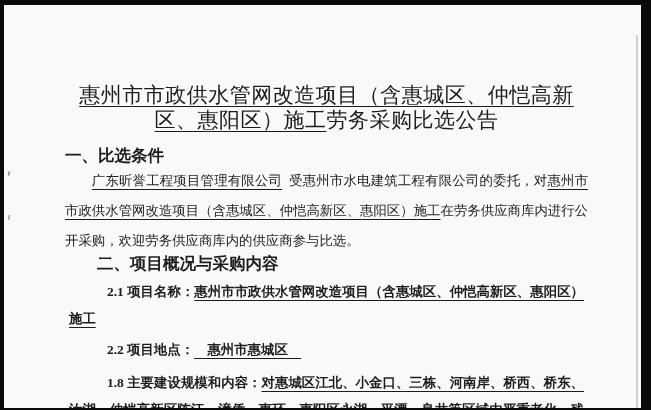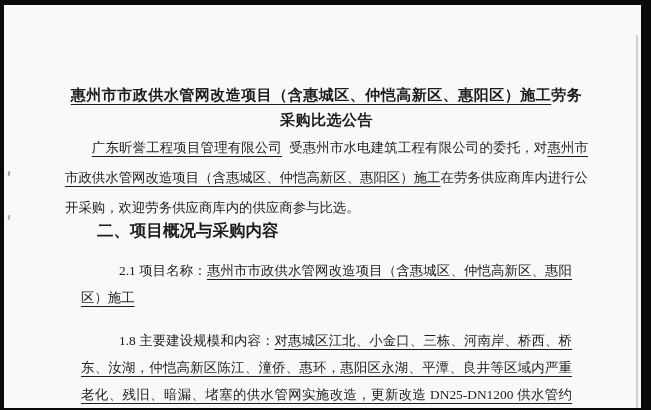--- a/index.html
+++ b/index.html
@@ -39,24 +39,24 @@
     width: 2px;
     height: 5px;
     background: #9aa0a2;
     left: 4px;
     border-radius: 1px;
   }
   .artifact-1 { top: 166px; transform: rotate(12deg); }
   .artifact-2 { top: 210px; transform: rotate(8deg); opacity: .8; }
 
   .title {
-    margin: 78px 0 0 0;
+    margin: 78px 0 11px 0;
     text-align: center;
-    font-size: 15px;
-    font-weight: bold;
+    font-size: 21px;
+    font-weight: normal;
     line-height: 25px;
     letter-spacing: 0.5px;
   }
   .u {
     text-decoration: underline;
     text-decoration-thickness: 1px;
     text-underline-offset: 4px;
   }
   .h1 {
     font-family: "Liberation Sans", sans-serif;
@@ -68,41 +68,44 @@
   .h1.second { margin-top: -4px; margin-left: 32px; }
   .para {
     margin: 0;
     font-size: 13.4px;
     line-height: 30px;
     text-indent: 2em;
     text-align: justify;
   }
   .agency { margin-right: 7px; }
   .item {
-    margin: 16px;
+    margin: 4px;
     font-size: 13.4px;
     line-height: 27px;
     text-indent: 38px;
     text-align: justify;
+    font-weight: bold;
   }
   .item.last { margin-top: 6px; }
 </style>
 </head>
 <body>
 
 <div class="paper">
 
   <div class="title"><span class="u">惠州市市政供水管网改造项目（含惠城区、仲恺高新区、惠阳区）施工</span><span>劳务采购比选公告</span></div>
 
+  <h2 class="h1">一、比选条件</h2>
 
   <p class="para"><span class="u agency">广东昕誉工程项目管理有限公司</span><span>受惠州市水电建筑工程有限公司的委托，对</span><span class="u">惠州市市政供水管网改造项目（含惠城区、仲恺高新区、惠阳区）施工</span><span>在劳务供应商库内进行公开采购，欢迎劳务供应商库内的供应商参与比选。</span></p>
 
   <h2 class="h1 second">二、项目概况与采购内容</h2>
 
   <p class="item"><span>2.1 项目名称：</span><span class="u">惠州市市政供水管网改造项目（含惠城区、仲恺高新区、惠阳区）施工</span><span></span></p>
 
+  <p class="item"><span>2.2 项目地点：</span><span class="u">　惠州市惠城区　</span><span></span></p>
 
   <p class="item last"><span>1.8 主要建设规模和内容：</span><span class="u">对惠城区江北、小金口、三栋、河南岸、桥西、桥东、汝湖，仲恺高新区陈江、潼侨、惠环，惠阳区永湖、平潭、良井等区域内严重老化、残旧、暗漏、堵塞的供水管网实施改造，更新改造 DN25-DN1200 供水管约 348713 米</span></p>
 
   <div class="scan-artifact artifact-1"></div>
   <div class="scan-artifact artifact-2"></div>
   <div class="edge-line"></div>
 </div>
 
 </body></html>

